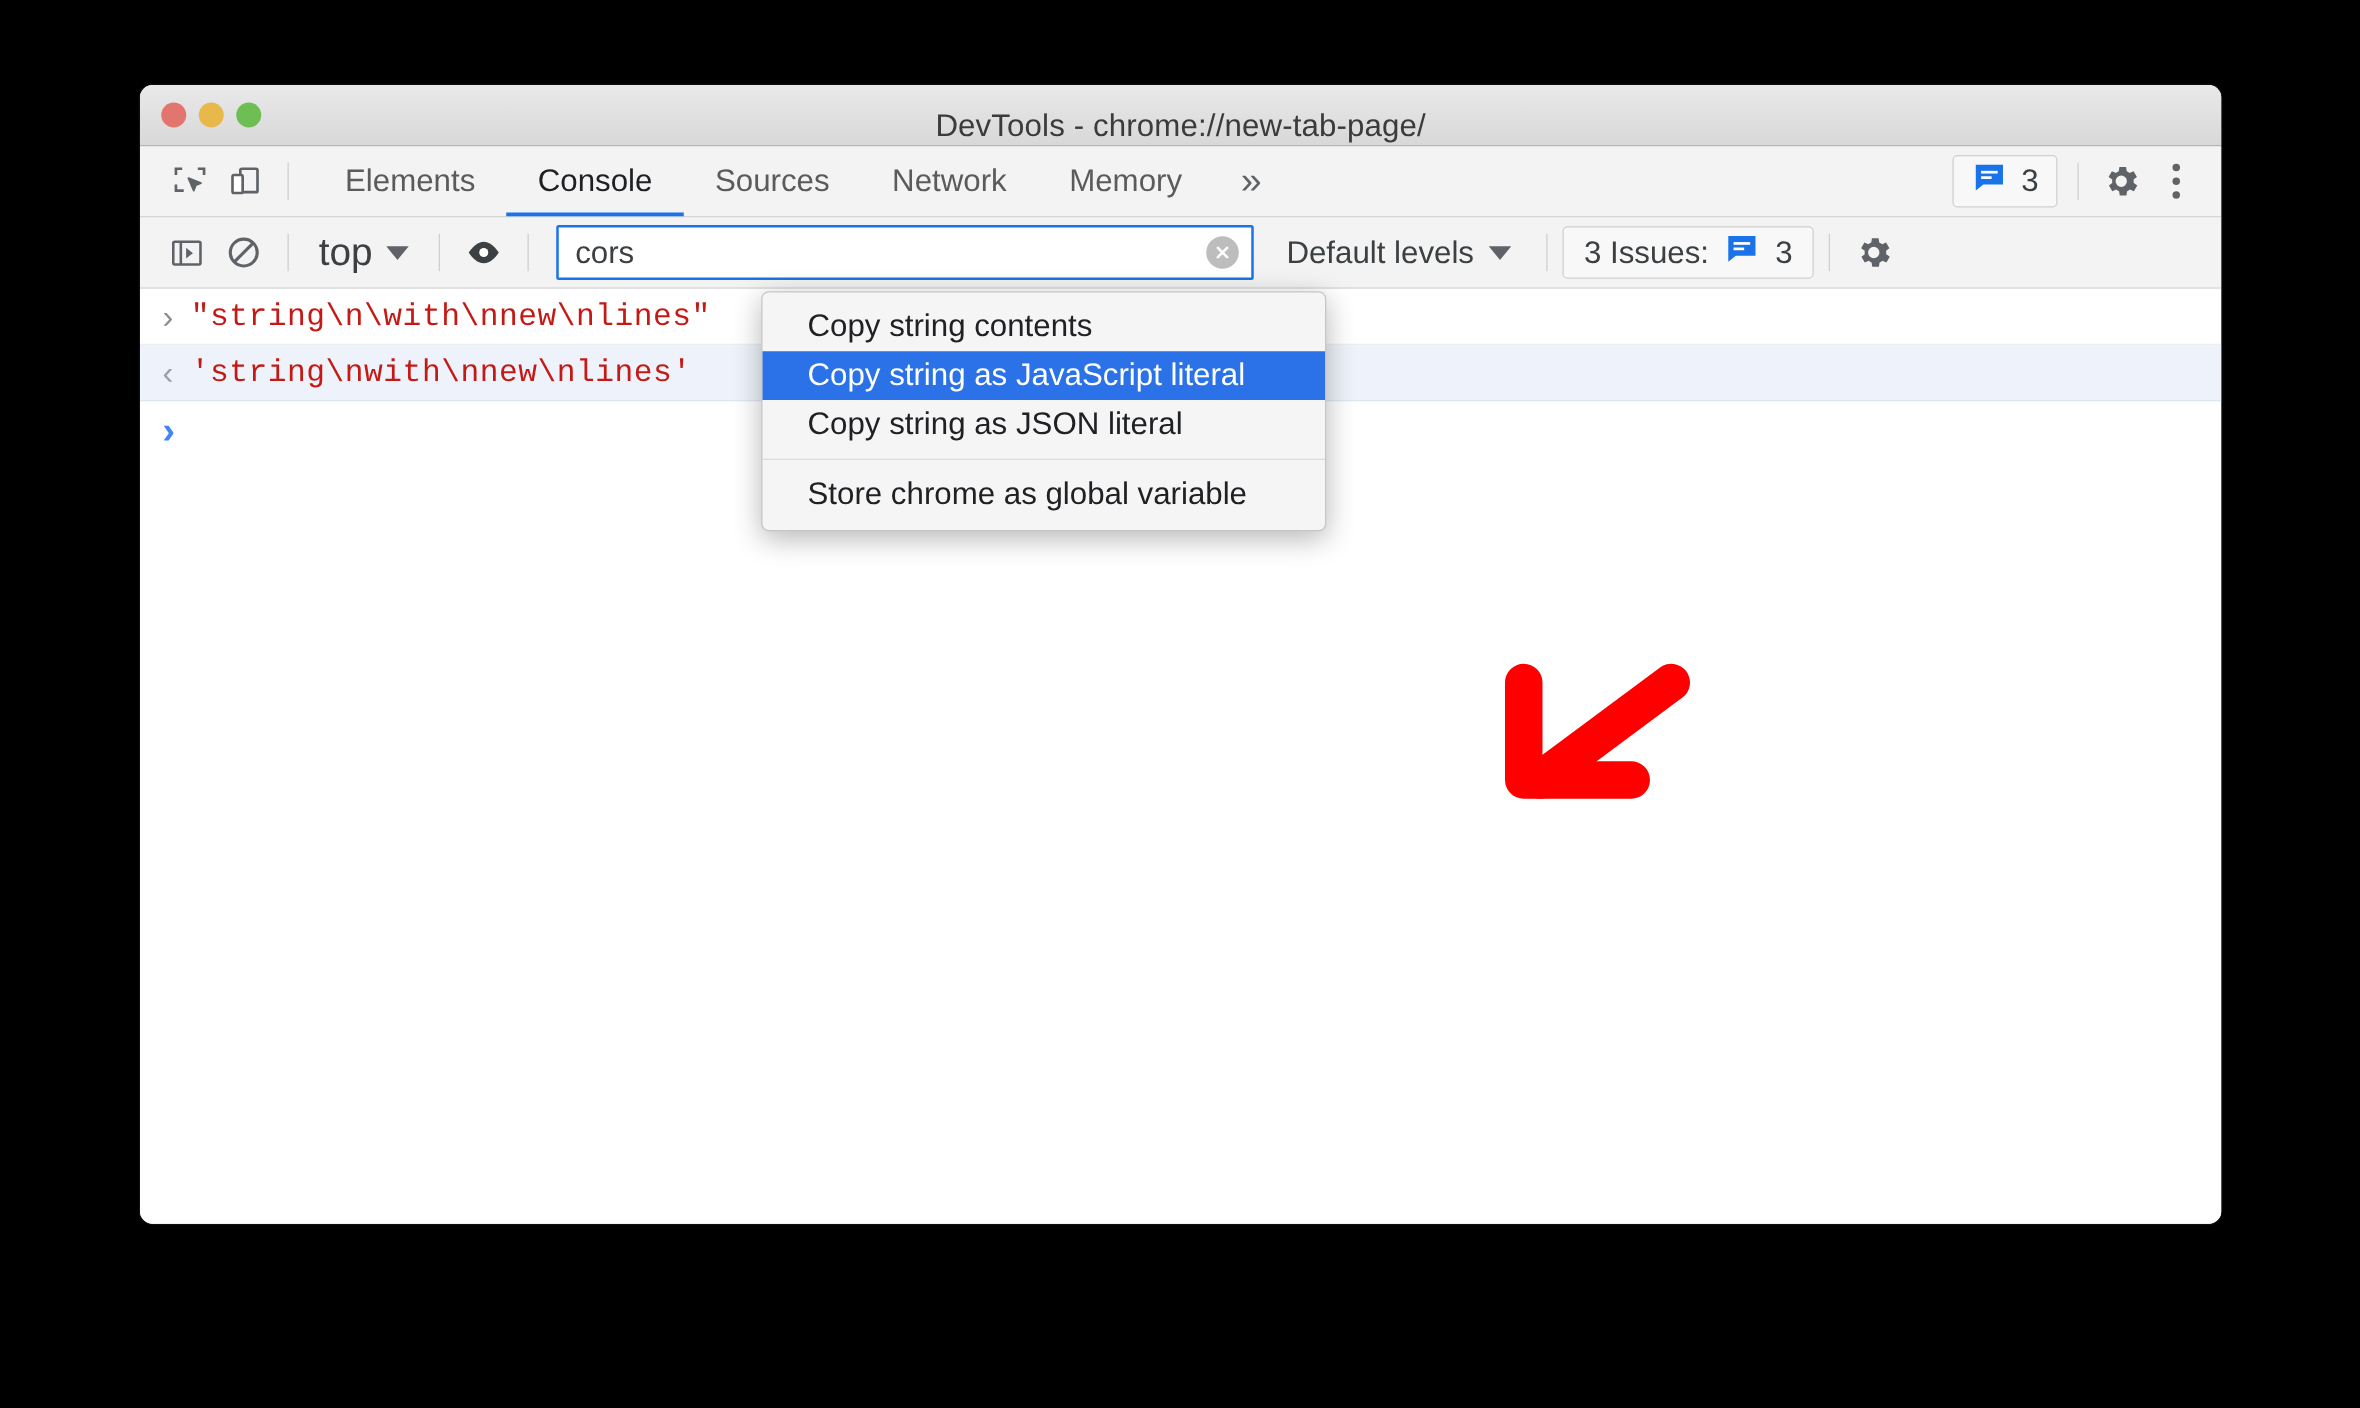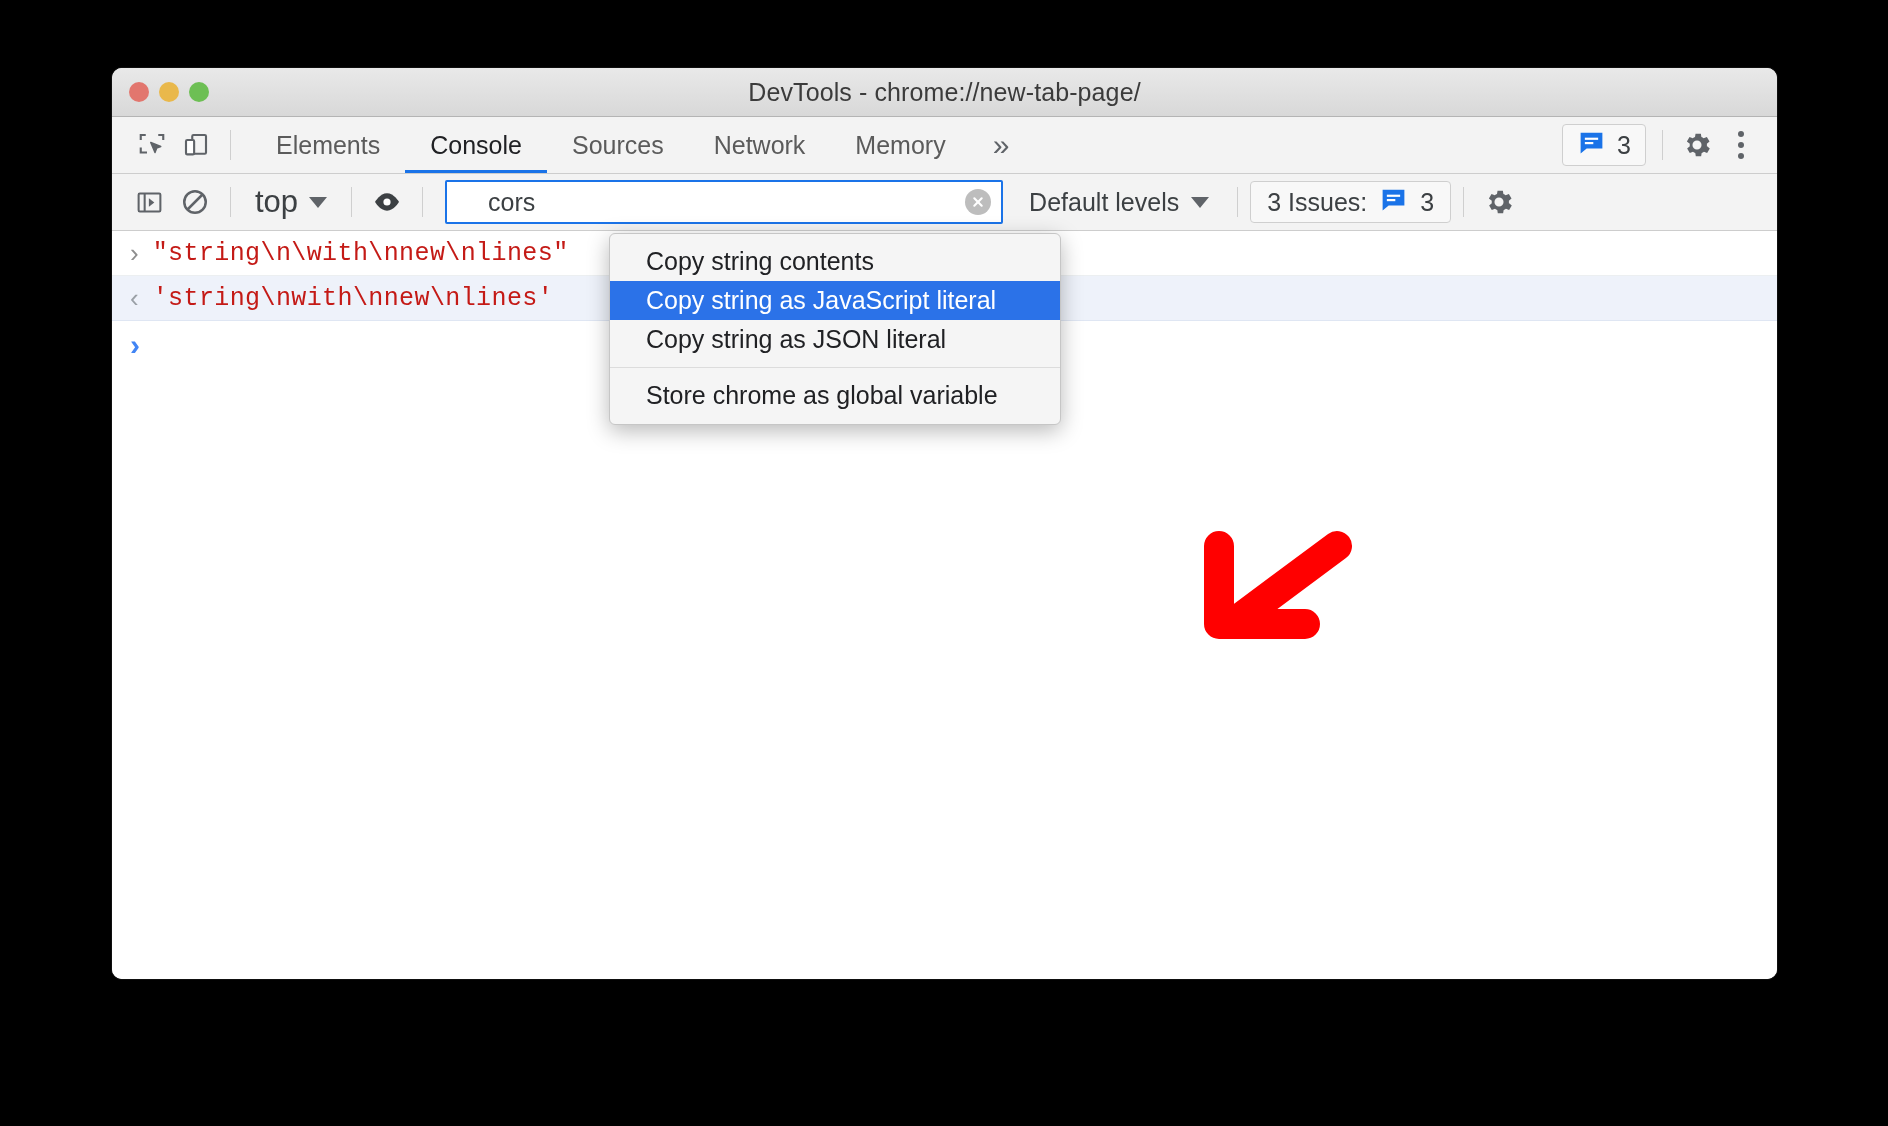--- a/index.html
+++ b/index.html
@@ -17,21 +17,21 @@
     background: #fff; border-radius: 10px;
     box-shadow: 0 0 0 1px rgba(255,255,255,.06);
     overflow: hidden;
   }
 
   
   .titlebar {
     position: relative; height: 49px;
     background: linear-gradient(#e9e9e9, #d8d8d8);
     border-bottom: 1px solid #b4b4b4;
-    display: flex; align-items: center;
+    display: flex; align-items: flex-end;
   }
   .lights { position: absolute; left: 17px; top: 50%; transform: translateY(-50%); display: flex; gap: 10px; }
   .light { width: 20px; height: 20px; border-radius: 50%; }
   .light.red    { background: #e2766e; }
   .light.yellow { background: #e9b84b; }
   .light.green  { background: #6dbf54; }
   .title {
     width: 100%; text-align: center;
     font-size: 25px; color: #3b3b3b; letter-spacing: .1px;
   }
@@ -82,21 +82,21 @@
   .caret { width: 0; height: 0; border-left: 9px solid transparent; border-right: 9px solid transparent; border-top: 11px solid #5f6368; }
   .filter-input-wrap {
     position: relative; flex: 1 1 auto; max-width: 558px;
     height: 44px; margin-left: 10px;
     background: #fff; border: 2px solid #1a73e8; border-radius: 2px;
     display: flex; align-items: center;
   }
   .filter-input {
     border: 0; outline: 0; background: transparent;
     font-family: "Liberation Sans", sans-serif; font-size: 25px; color: #3c4043;
-    padding: 0 46px 0 13px; width: 100%; height: 100%; margin-left: 28px;
+    padding: 0 46px 0 13px; width: 100%; height: 100%;
   }
   .clear-btn {
     position: absolute; right: 10px; top: 50%; transform: translateY(-50%);
     width: 26px; height: 26px; border-radius: 50%; background: #bdbdbd;
     display: flex; align-items: center; justify-content: center;
   }
   .levels {
     display: flex; align-items: center; gap: 12px;
     font-size: 25px; color: #3c4043; padding: 0 16px; margin-left: 10px; white-space: nowrap; text-align: center;
   }

